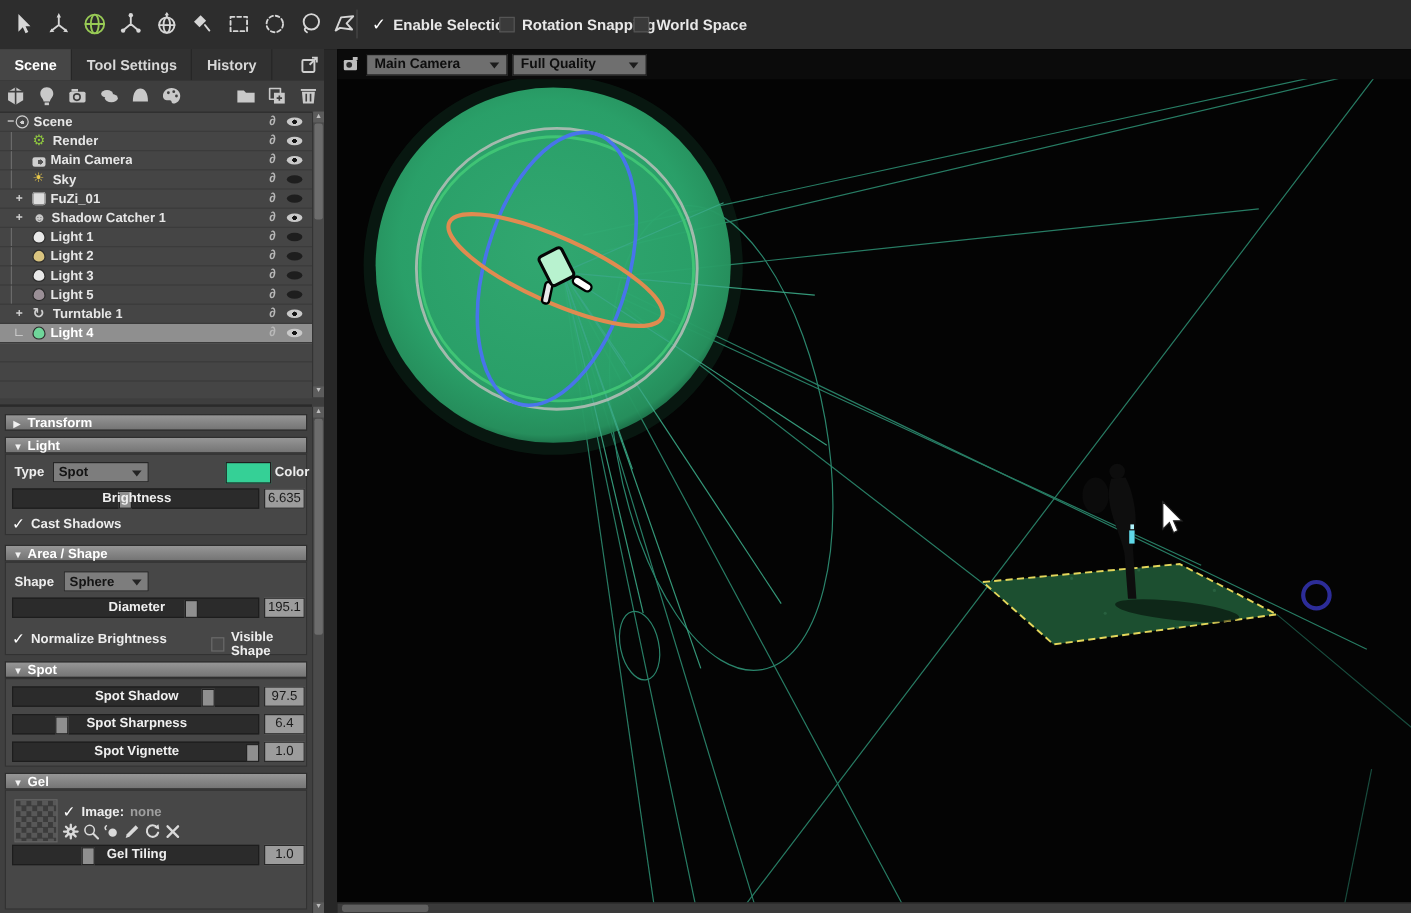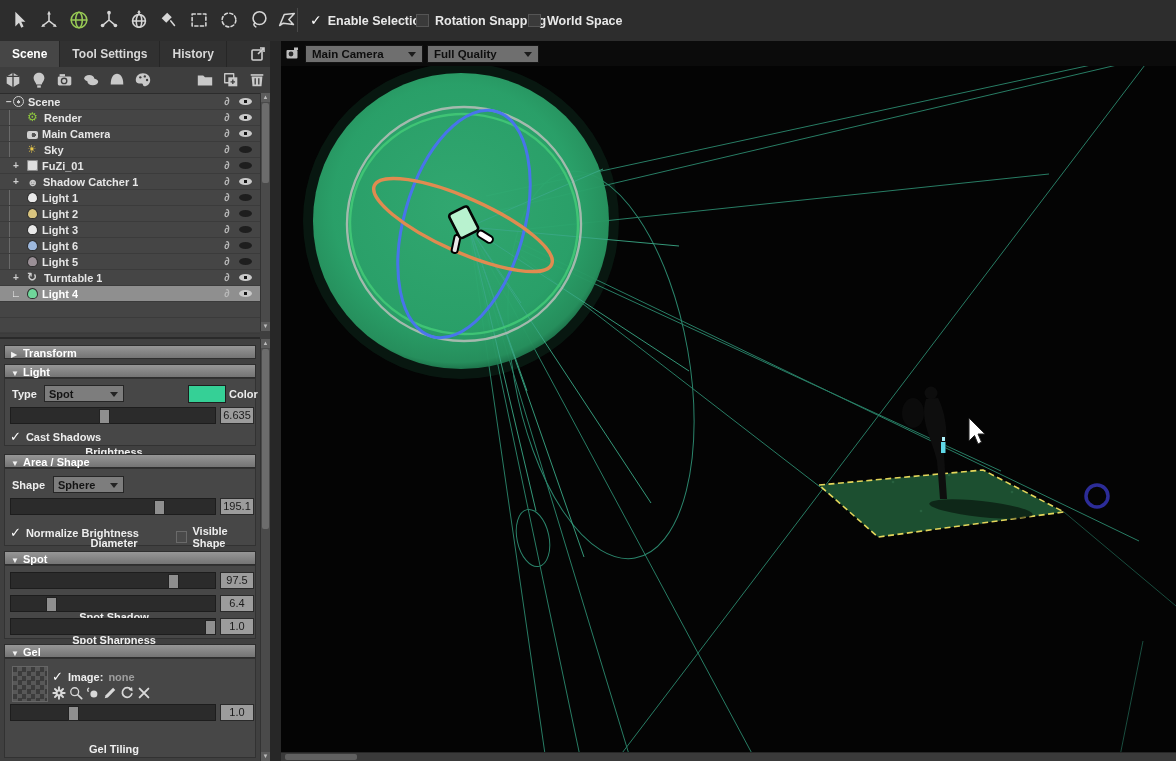--- a/index.html
+++ b/index.html
@@ -68,21 +68,21 @@
   #props{left:0;top:296px;width:260px;height:424px;background:#404040;border-top:2px solid #2a2a2a;}
   .phead{position:absolute;left:4px;width:252px;height:14px;background:linear-gradient(#969696,#747474);border:1px solid #2e2e2e;color:#fff;font-size:11px;font-weight:700;line-height:14px;padding-left:6px;box-sizing:border-box;}
   .phead .tri{display:inline-block;width:12px;color:#f2f2f2;font-size:8px;}
   .plabel{position:absolute;color:#ededed;font-size:11px;font-weight:700;}
   .dd{position:absolute;height:17px;background:#7d7d7d;border:1px solid #262626;color:#141414;font-size:11px;font-weight:700;line-height:16px;padding:0 4px;box-sizing:border-box;}
   .dd .ddt{position:absolute;right:5px;top:6px;width:0;height:0;border-left:4px solid transparent;border-right:4px solid transparent;border-top:5px solid #242424;}
   .swatch{position:absolute;border:1px solid #1e1e1e;}
   .slider{position:absolute;left:10px;width:244px;height:17px;}
   .slider .track{position:absolute;left:0;top:0;width:206px;height:17px;background:#2b2b2b;border:1px solid #1d1d1d;box-sizing:border-box;}
   .slider .handle{position:absolute;top:1px;width:9px;height:13px;background:#8f8f8f;border:1px solid #222;}
-  .slider .slabel{position:absolute;left:0;top:1px;width:206px;text-align:center;color:#f0f0f0;font-size:11px;font-weight:700;margin-top:37px;}
+  .slider .slabel{position:absolute;left:0;top:1px;width:206px;text-align:center;color:#f0f0f0;font-size:11px;font-weight:700;}
   .slider .val{position:absolute;right:0;top:0;width:34px;height:17px;background:#9c9c9c;border:1px solid #2a2a2a;color:#1b1b1b;font-size:11px;font-weight:400;line-height:15px;text-align:center;box-sizing:border-box;}
   .cb{position:absolute;display:flex;align-items:center;gap:5px;color:#ededed;font-size:11px;font-weight:700;}
   .cb .box{width:10px;height:10px;background:#4a4a4a;border:1px solid #6a6a6a;}
   .cb .mark{display:none;color:#fff;font-size:13px;font-weight:700;}
   .cb.checked .mark{display:inline;}
   #gel-thumb{left:12px;top:22px;width:34px;height:34px;border:1px solid #666;
     background:repeating-conic-gradient(#585858 0 25%,#3c3c3c 0 50%);background-size:9px 9px;}
   .gicon{width:17px;height:15px;display:inline-flex;align-items:center;justify-content:center;}
   .gicon svg{stroke:#d9d9d9;fill:none;stroke-width:1.5;stroke-linecap:round;}
   .gicon .fillme{fill:#d9d9d9;stroke:none;}
@@ -316,27 +316,20 @@
       <span class="vline"></span>
         <span class="ticon i-bulb" style="background: rgb(217, 196, 127);"></span>
       <span class="tlabel">Light 2</span>
       <span class="lock"></span>
         <span class="eye closed"></span>
     </div>
     <div class="trow">
       <span class="vline"></span>
         <span class="ticon i-bulb" style="background: rgb(233, 233, 233);"></span>
       <span class="tlabel">Light 3</span>
-      <span class="lock"></span>
-        <span class="eye closed"></span>
-    </div>
-    <div class="trow">
-      <span class="vline"></span>
-        <span class="ticon i-bulb" style="background: rgb(157, 184, 221);"></span>
-      <span class="tlabel">Light 6</span>
       <span class="lock"></span>
         <span class="eye closed"></span>
     </div>
     <div class="trow">
       <span class="vline"></span>
         <span class="ticon i-bulb" style="background: rgb(154, 143, 150);"></span>
       <span class="tlabel">Light 5</span>
       <span class="lock"></span>
         <span class="eye closed"></span>
     </div>

